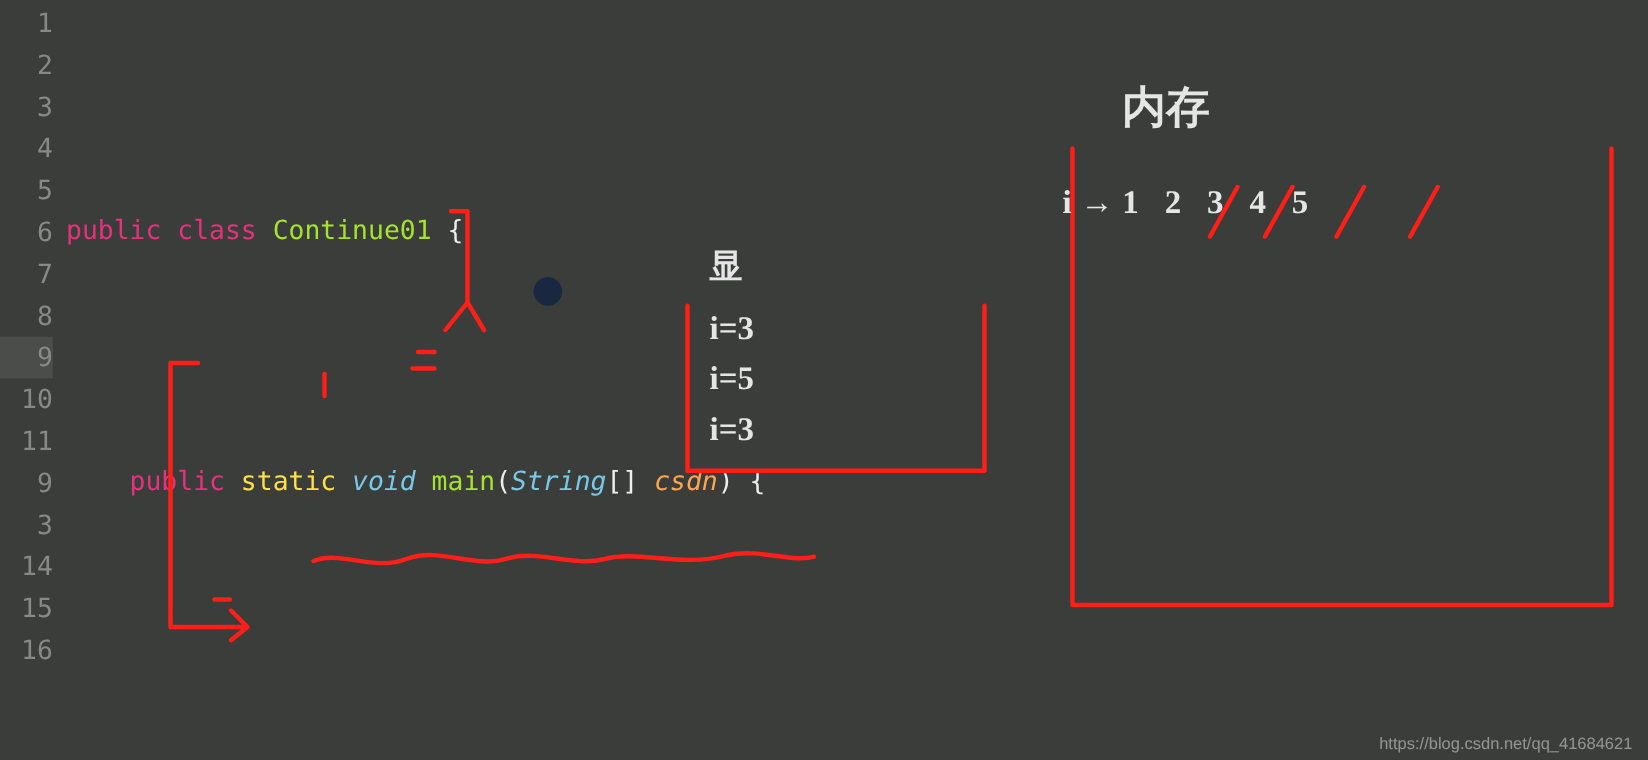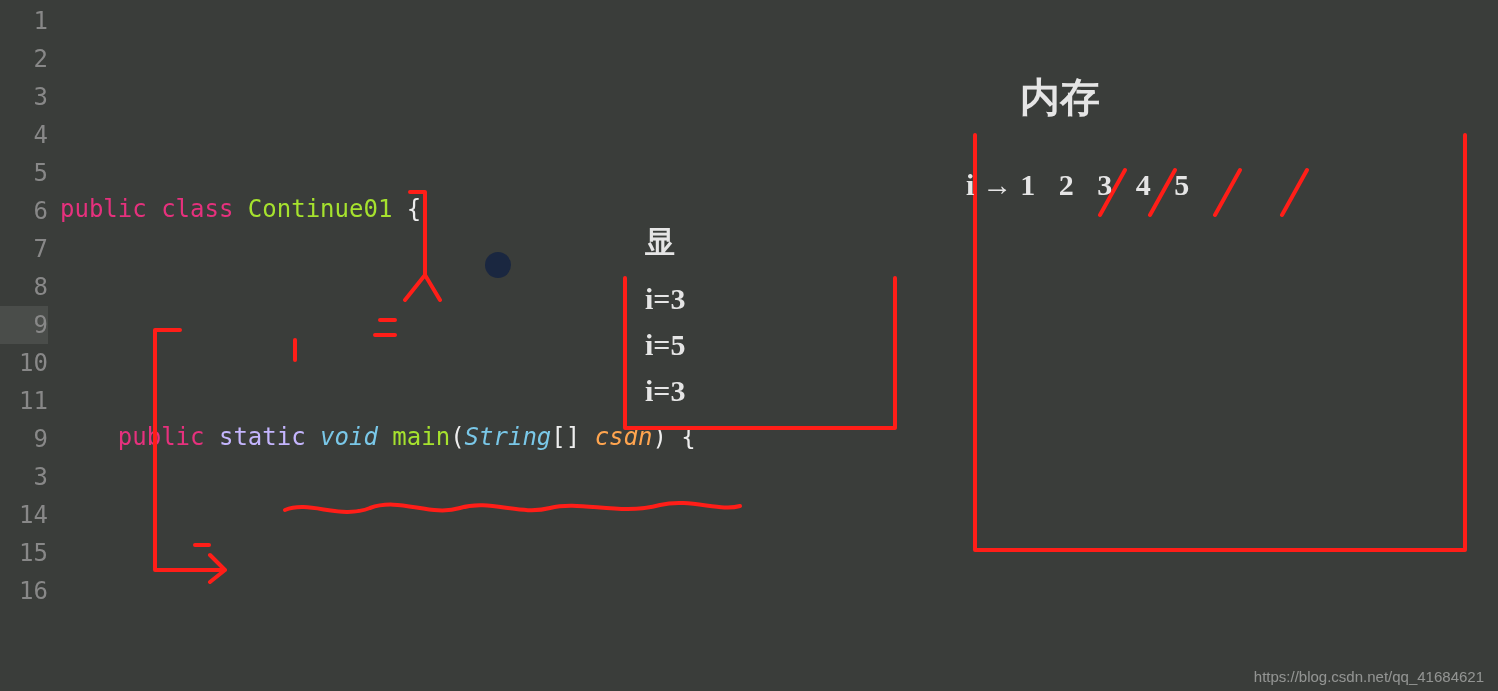--- a/index.html
+++ b/index.html
@@ -30,21 +30,21 @@
     .gutter .ln.hl { background: #4a4d4a; }
     .code {
       flex: 1;
       line-height: 38px;
       padding-top: 0;
       white-space: pre;
     }
     .code .line { height: 38px; }
     .kw-pub { color: #e6317d; }
     .kw-class { color: #e6317d; }
-    .kw-static { color: #c4b5fd; }
+    .kw-static { color: #fde047; }
     .type { color: #7ac8e8; font-style: italic; }
     .ident { color: #a6e22e; }
     .comment { color: #888b88; }
     .punct { color: #eee; }
     .var { color: #ffa54f; font-style: italic; }
     .dot-marker {
       position: absolute;
       width: 26px; height: 26px;
       border-radius: 50%;
       background: #1a2740;

